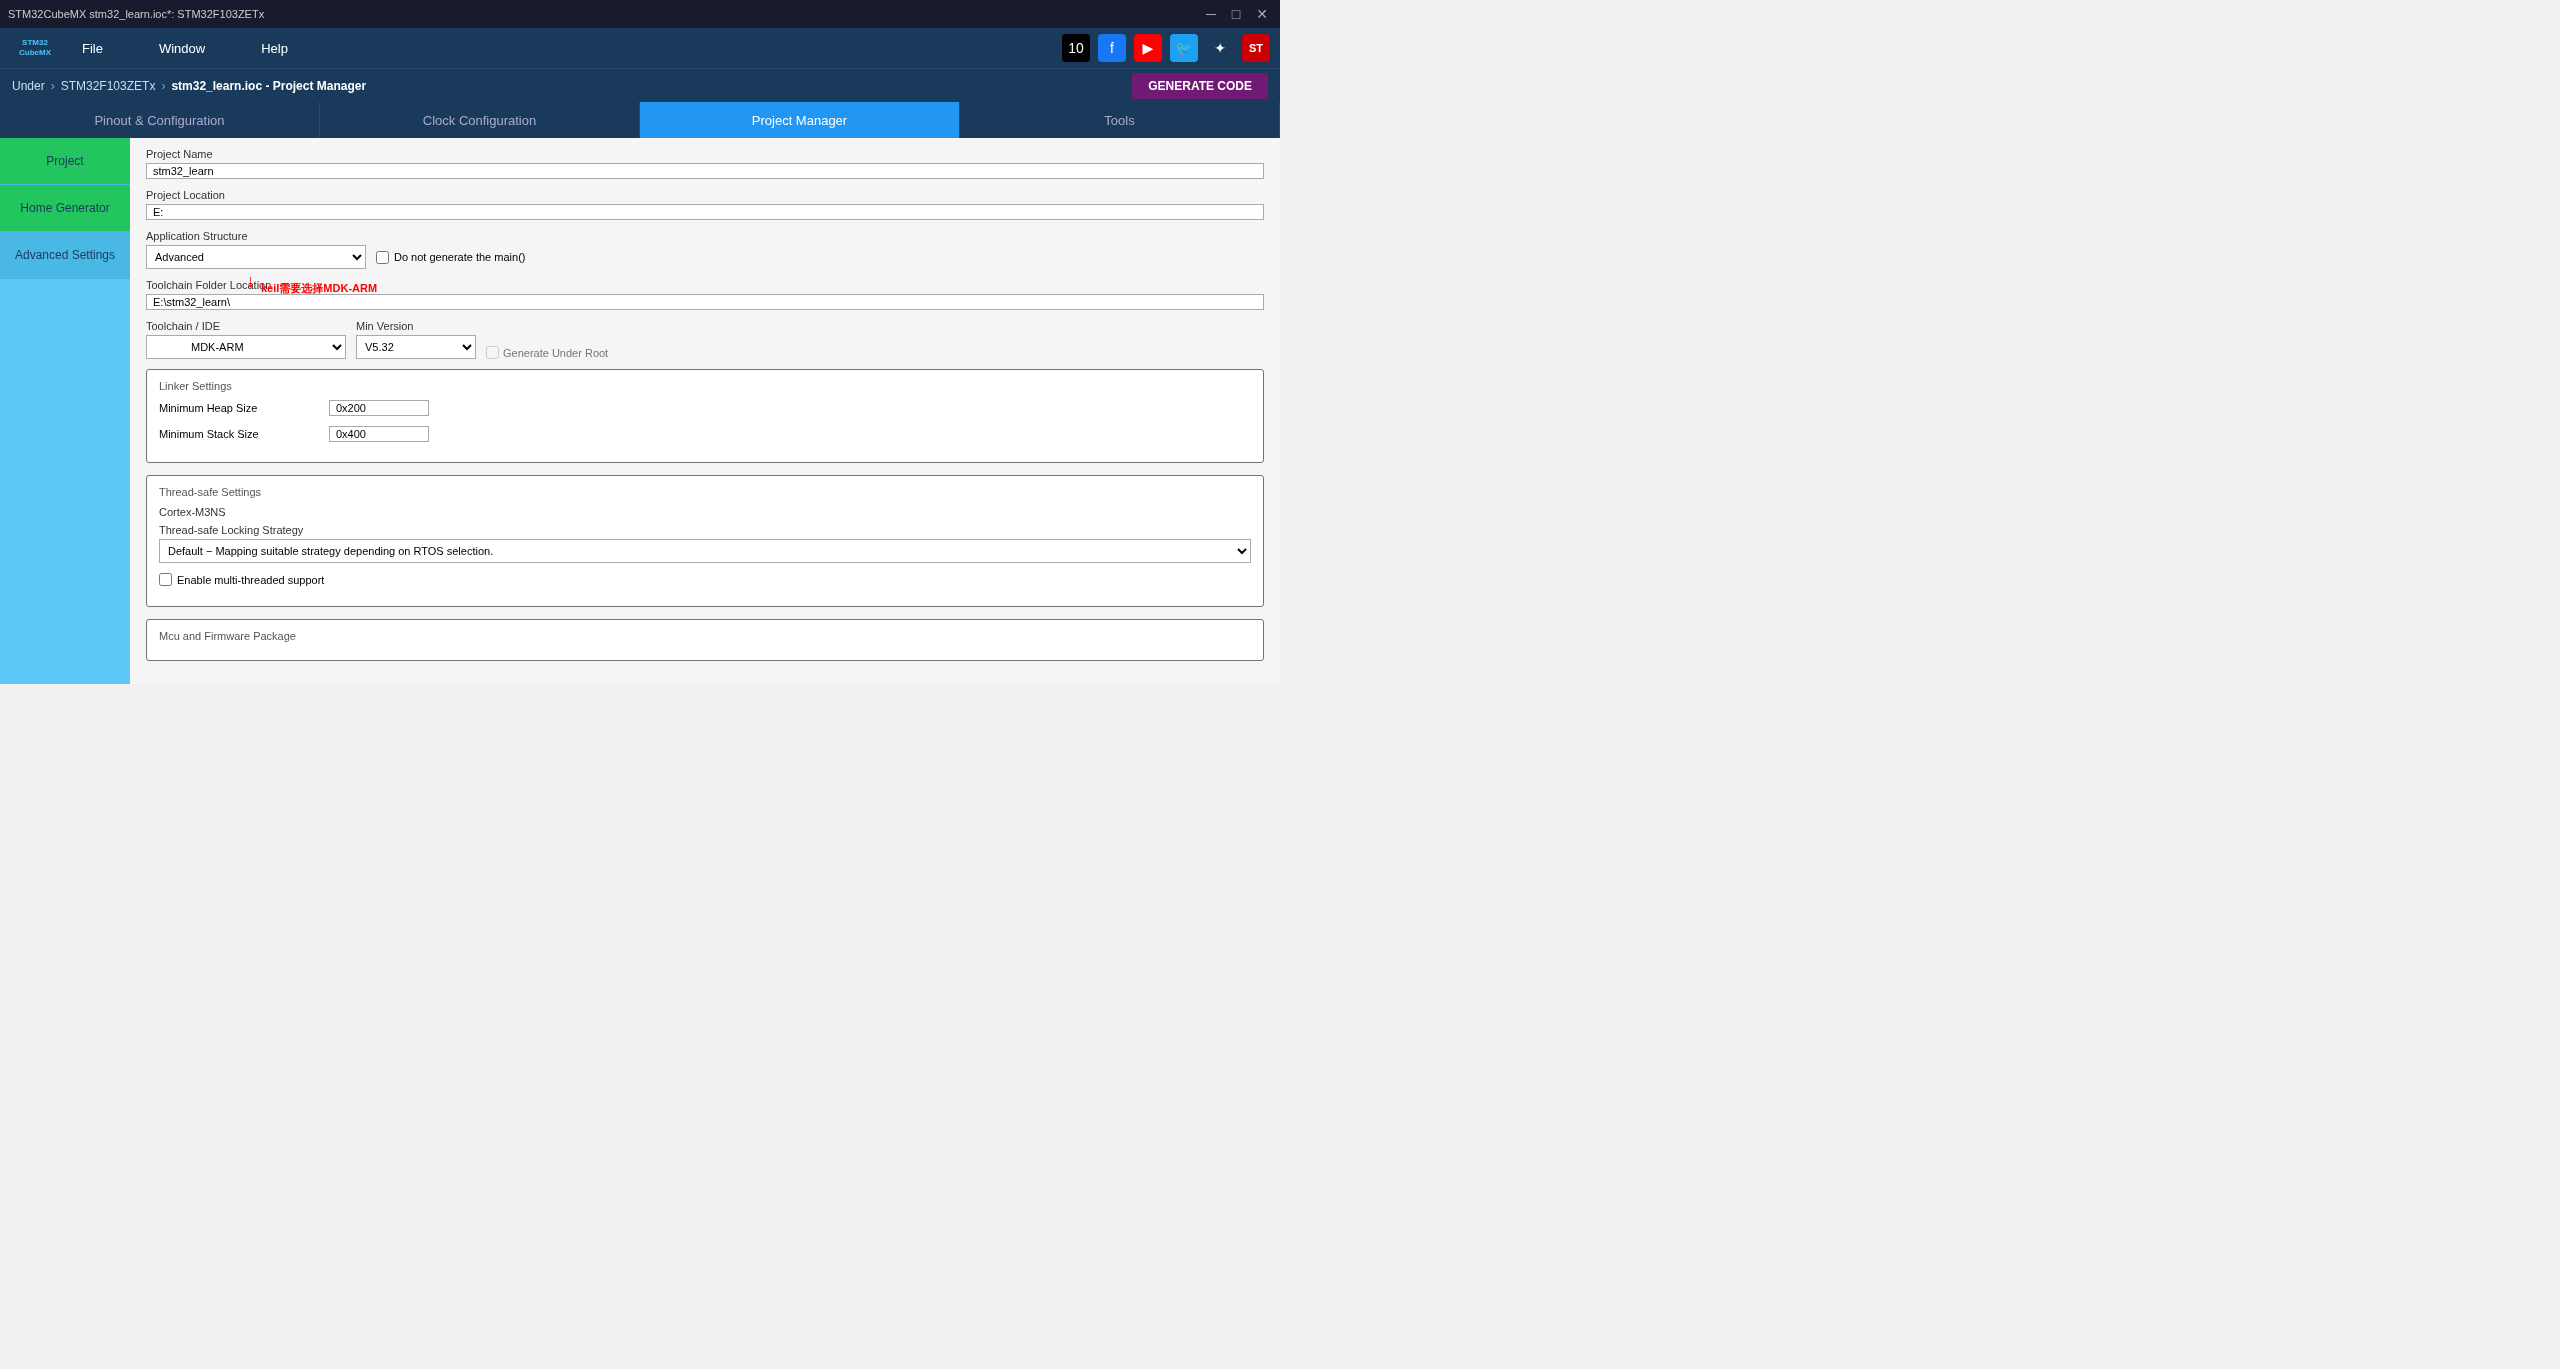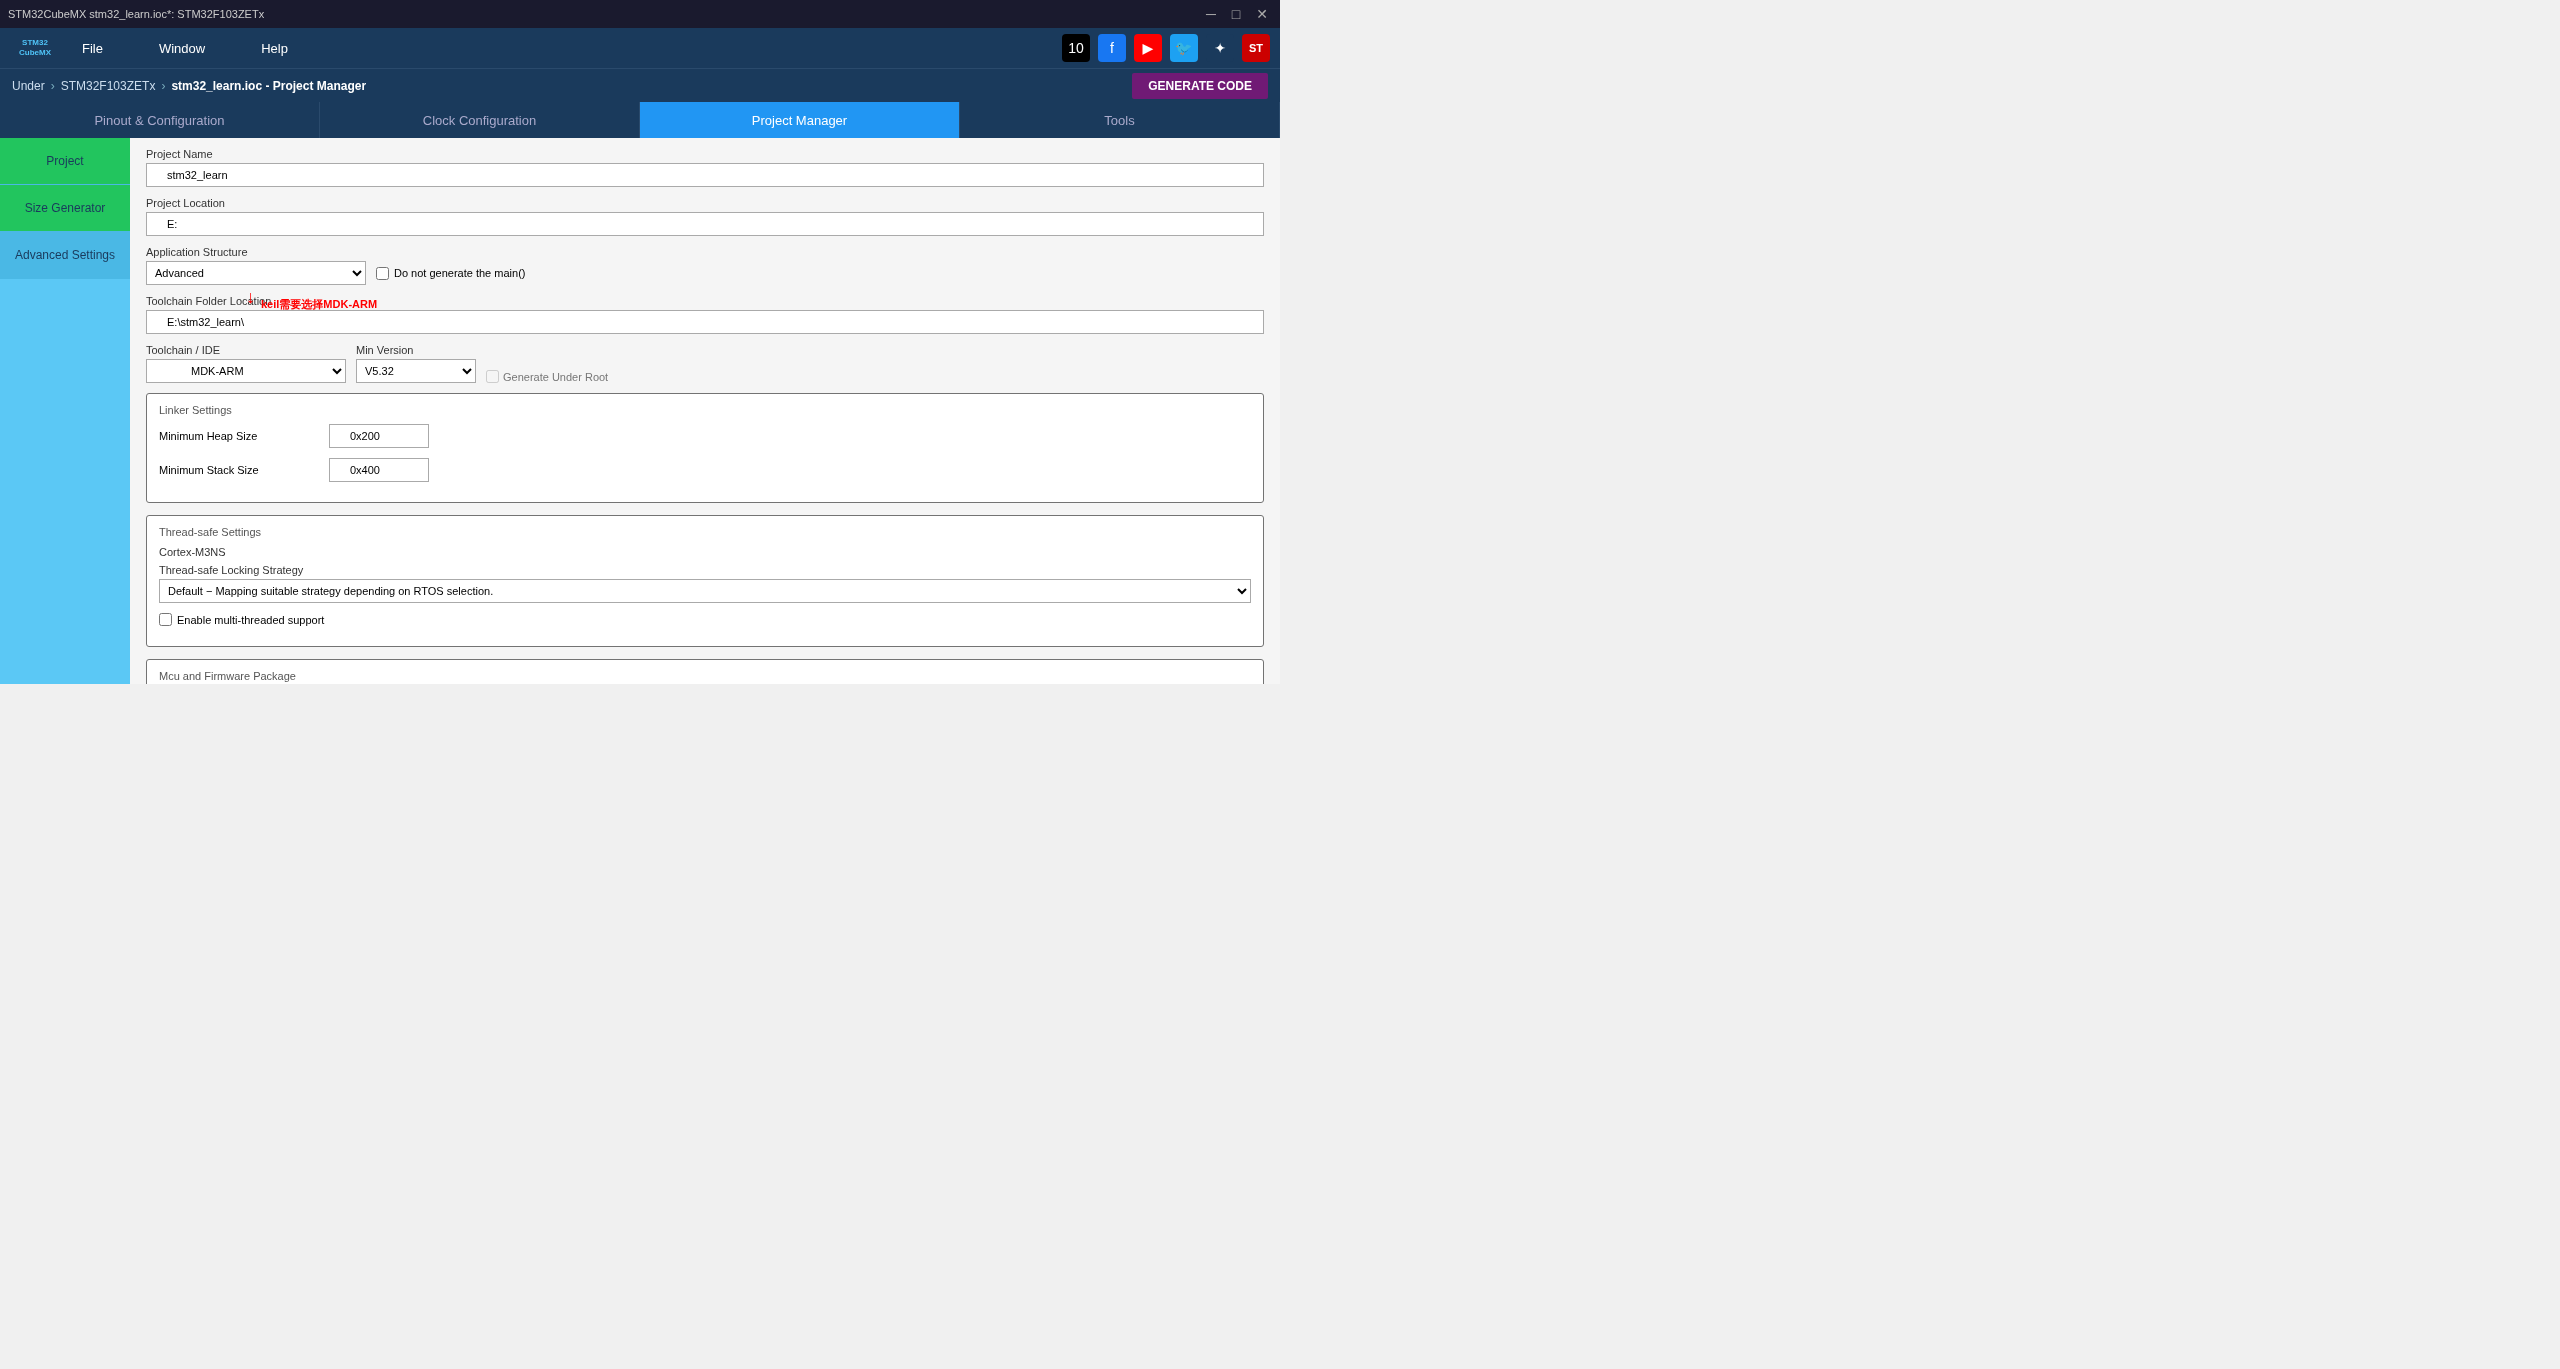--- a/index.html
+++ b/index.html
@@ -117,23 +117,23 @@
       background: #f5f5f5;
       overflow-y: auto;
       padding: 10px 16px;
     }
 
     
     .form-group { margin-bottom: 10px; }
     .form-label { font-size: 11px; color: #333; margin-bottom: 3px; display: block; }
     .form-input {
       width: 100%;
-      height: 24px;
+      height: 16px;
       border: 1px solid #aaa;
-      padding: 2px 20px;
+      padding: 2px 6px;
       font-size: 11px;
       background: white;
     }
 
     .select-input {
       height: 24px;
       border: 1px solid #aaa;
       font-size: 11px;
       background: white;
       padding: 2px 4px;
@@ -230,21 +230,21 @@
   </div>
 </div>
 
 <div class="main-layout">
 
   <div class="sidebar">
     <div class="sidebar-item">
       <span>Project</span>
     </div>
     <div class="sidebar-item">
-      <span>Size Generator</span>
+      <span>Home Generator</span>
     </div>
     <div class="sidebar-item advanced">
       <span>Advanced Settings</span>
     </div>
   </div>
 
   <div class="content">
 
     <div class="form-group">
       <label class="form-label">Project Name</label>

